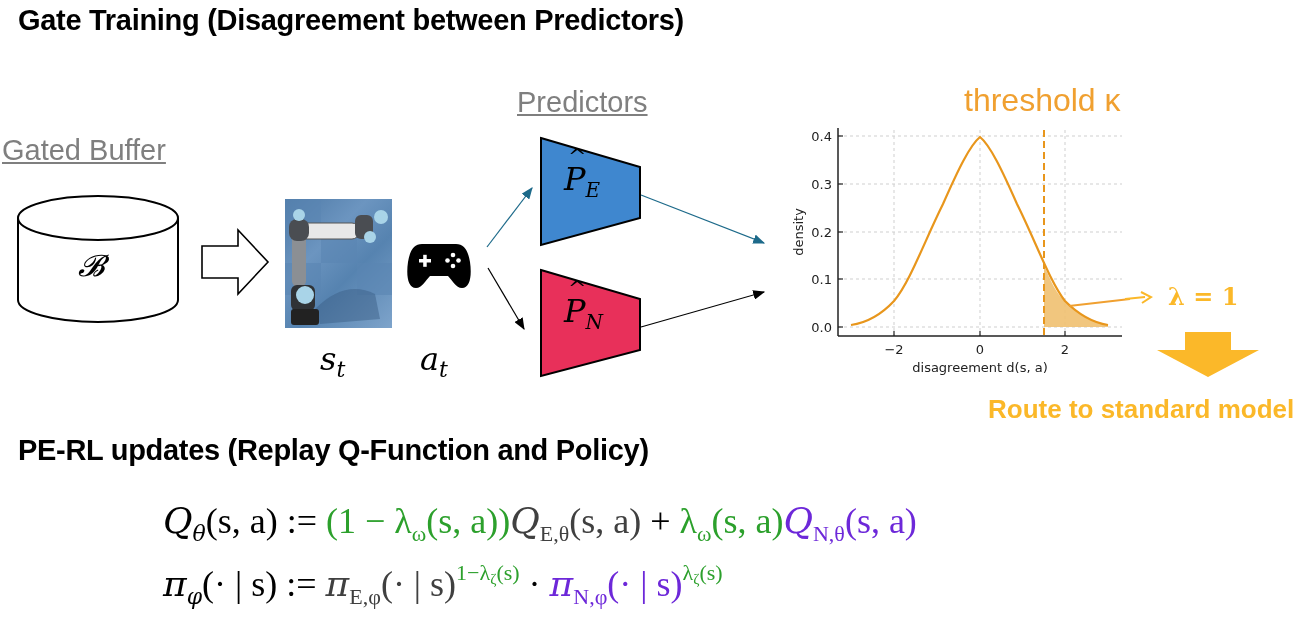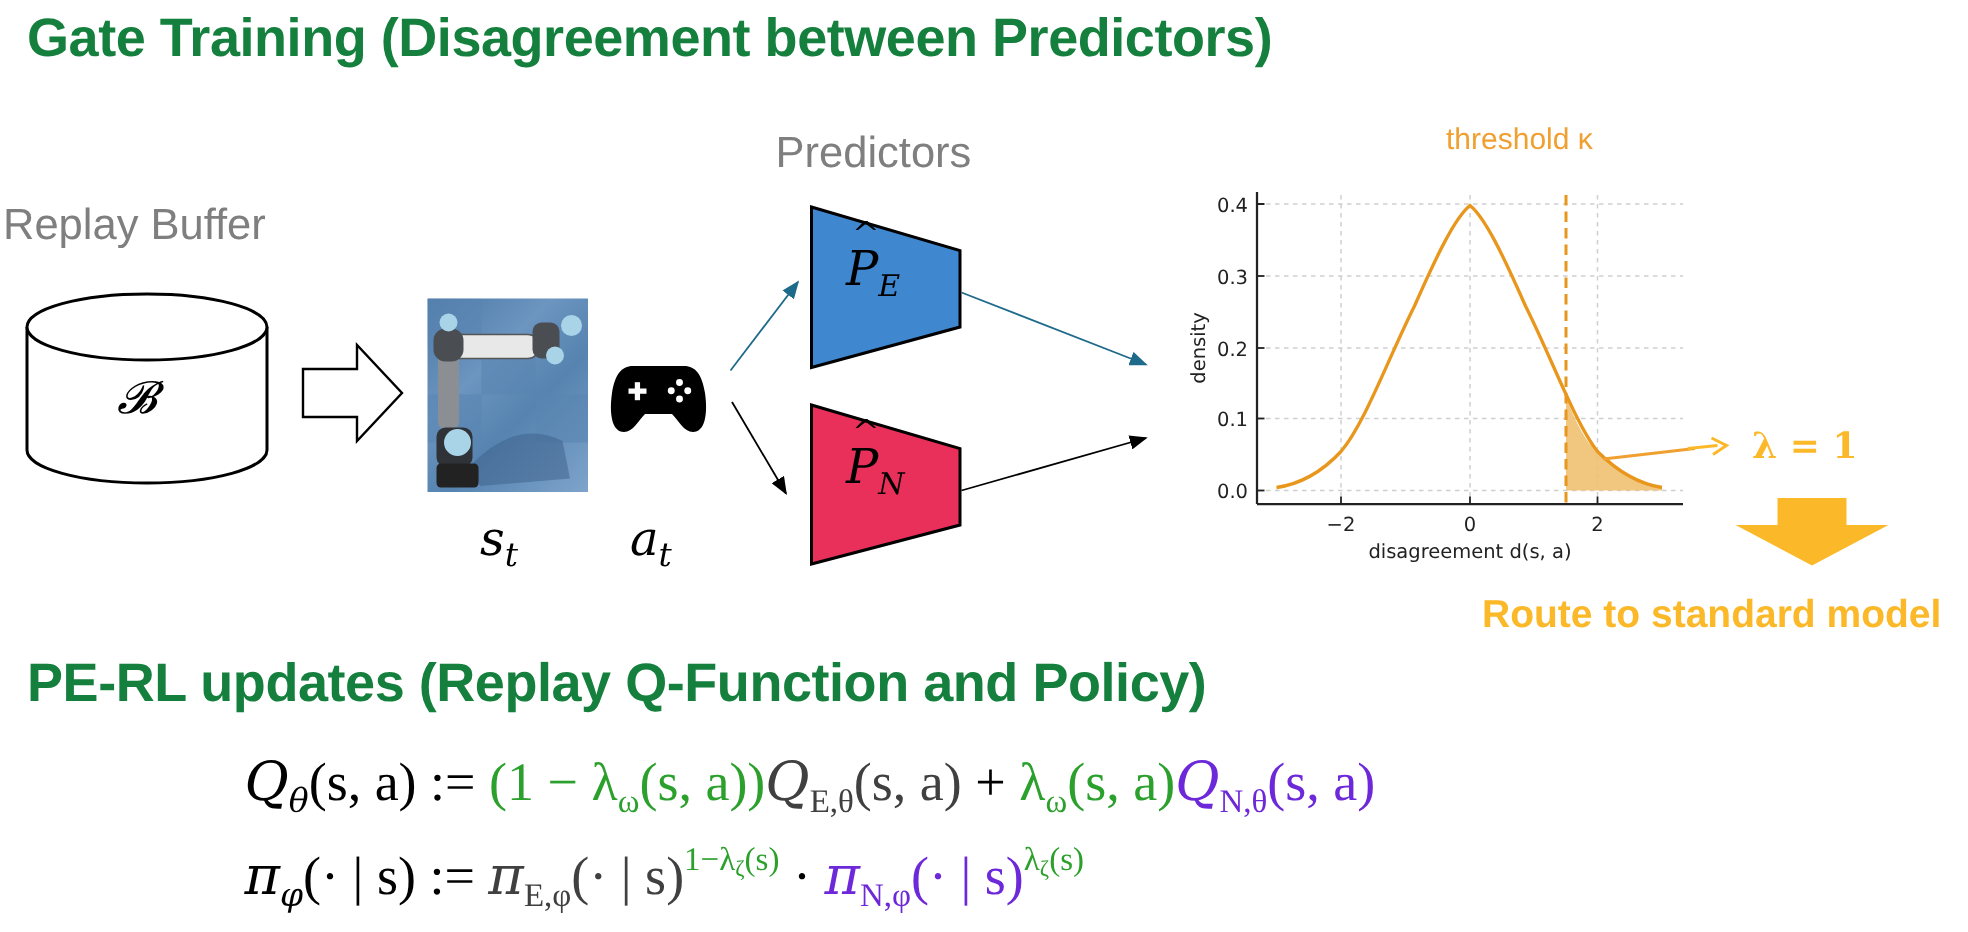--- a/index.html
+++ b/index.html
@@ -1,34 +1,34 @@
 <!DOCTYPE html>
 <html><head>
 <meta charset="utf-8">
 <style>
   html,body{margin:0;padding:0;background:#ffffff;}
   body{width:1312px;height:621px;position:relative;overflow:hidden;font-family:"Liberation Sans",sans-serif;}
   .abs{position:absolute;}
-  .h-title{font-weight:bold;font-size:36px;color:#15803d;letter-spacing:-0.3px;white-space:nowrap;}
-  .gray-label{font-size:29px;color:#7f7f7f;white-space:nowrap;}
-  .orange-label{color:#f0a030;font-size:20px;white-space:nowrap;}
+  .h-title{font-weight:bold;font-size:29px;color:#000000;letter-spacing:-0.3px;white-space:nowrap;}
+  .gray-label{font-size:29px;color:#7f7f7f;white-space:nowrap;text-decoration:underline;}
+  .orange-label{color:#f0a030;font-size:32px;white-space:nowrap;}
   .route-label{color:#fbb829;font-size:26px;white-space:nowrap;font-weight:bold;}
   .math{font-family:"DejaVu Serif","Liberation Serif",serif;font-style:italic;}
   .eq{font-family:"Liberation Serif","DejaVu Serif",serif;font-size:36px;white-space:nowrap;color:#000;}
   .eq .g{color:#2ca02c;margin-top:48px;} .eq .b{color:#404040;} .eq .r{color:#6d28d9;}
   .eq sub{font-size:22px;vertical-align:-8px;}
   .eq sup{font-size:22px;vertical-align:16px;}
   .robot{left:285px;top:199px;width:107px;height:129px;background:linear-gradient(135deg,#4d79a6 0%,#6c95c0 35%,#5683b0 60%,#7ea4cb 100%);overflow:hidden;}
 </style>
 </head>
 <body>
 
 <div class="abs h-title" style="left:18px;top:4px;">Gate Training (Disagreement between Predictors)</div>
 
-<div class="abs gray-label" style="left:2px;top:134px;">Replay Buffer</div>
+<div class="abs gray-label" style="left:2px;top:134px;">Gated Buffer</div>
 <svg class="abs" style="left:14px;top:190px;" width="170" height="138">
   <path d="M4,28 L4,110 A80,22 0 0 0 164,110 L164,28" fill="#fff" stroke="#000" stroke-width="2"></path>
   <ellipse cx="84" cy="28" rx="80" ry="22" fill="#fff" stroke="#000" stroke-width="2"></ellipse>
 </svg>
 <div class="abs math" style="left:78px;top:248px;font-size:30px;">𝓑</div>
 
 <svg class="abs" style="left:200px;top:228px;" width="72" height="68">
   <polygon points="2,18 38,18 38,2 68,34 38,66 38,50 2,50" fill="#fff" stroke="#000" stroke-width="1.6"></polygon>
 </svg>
 

